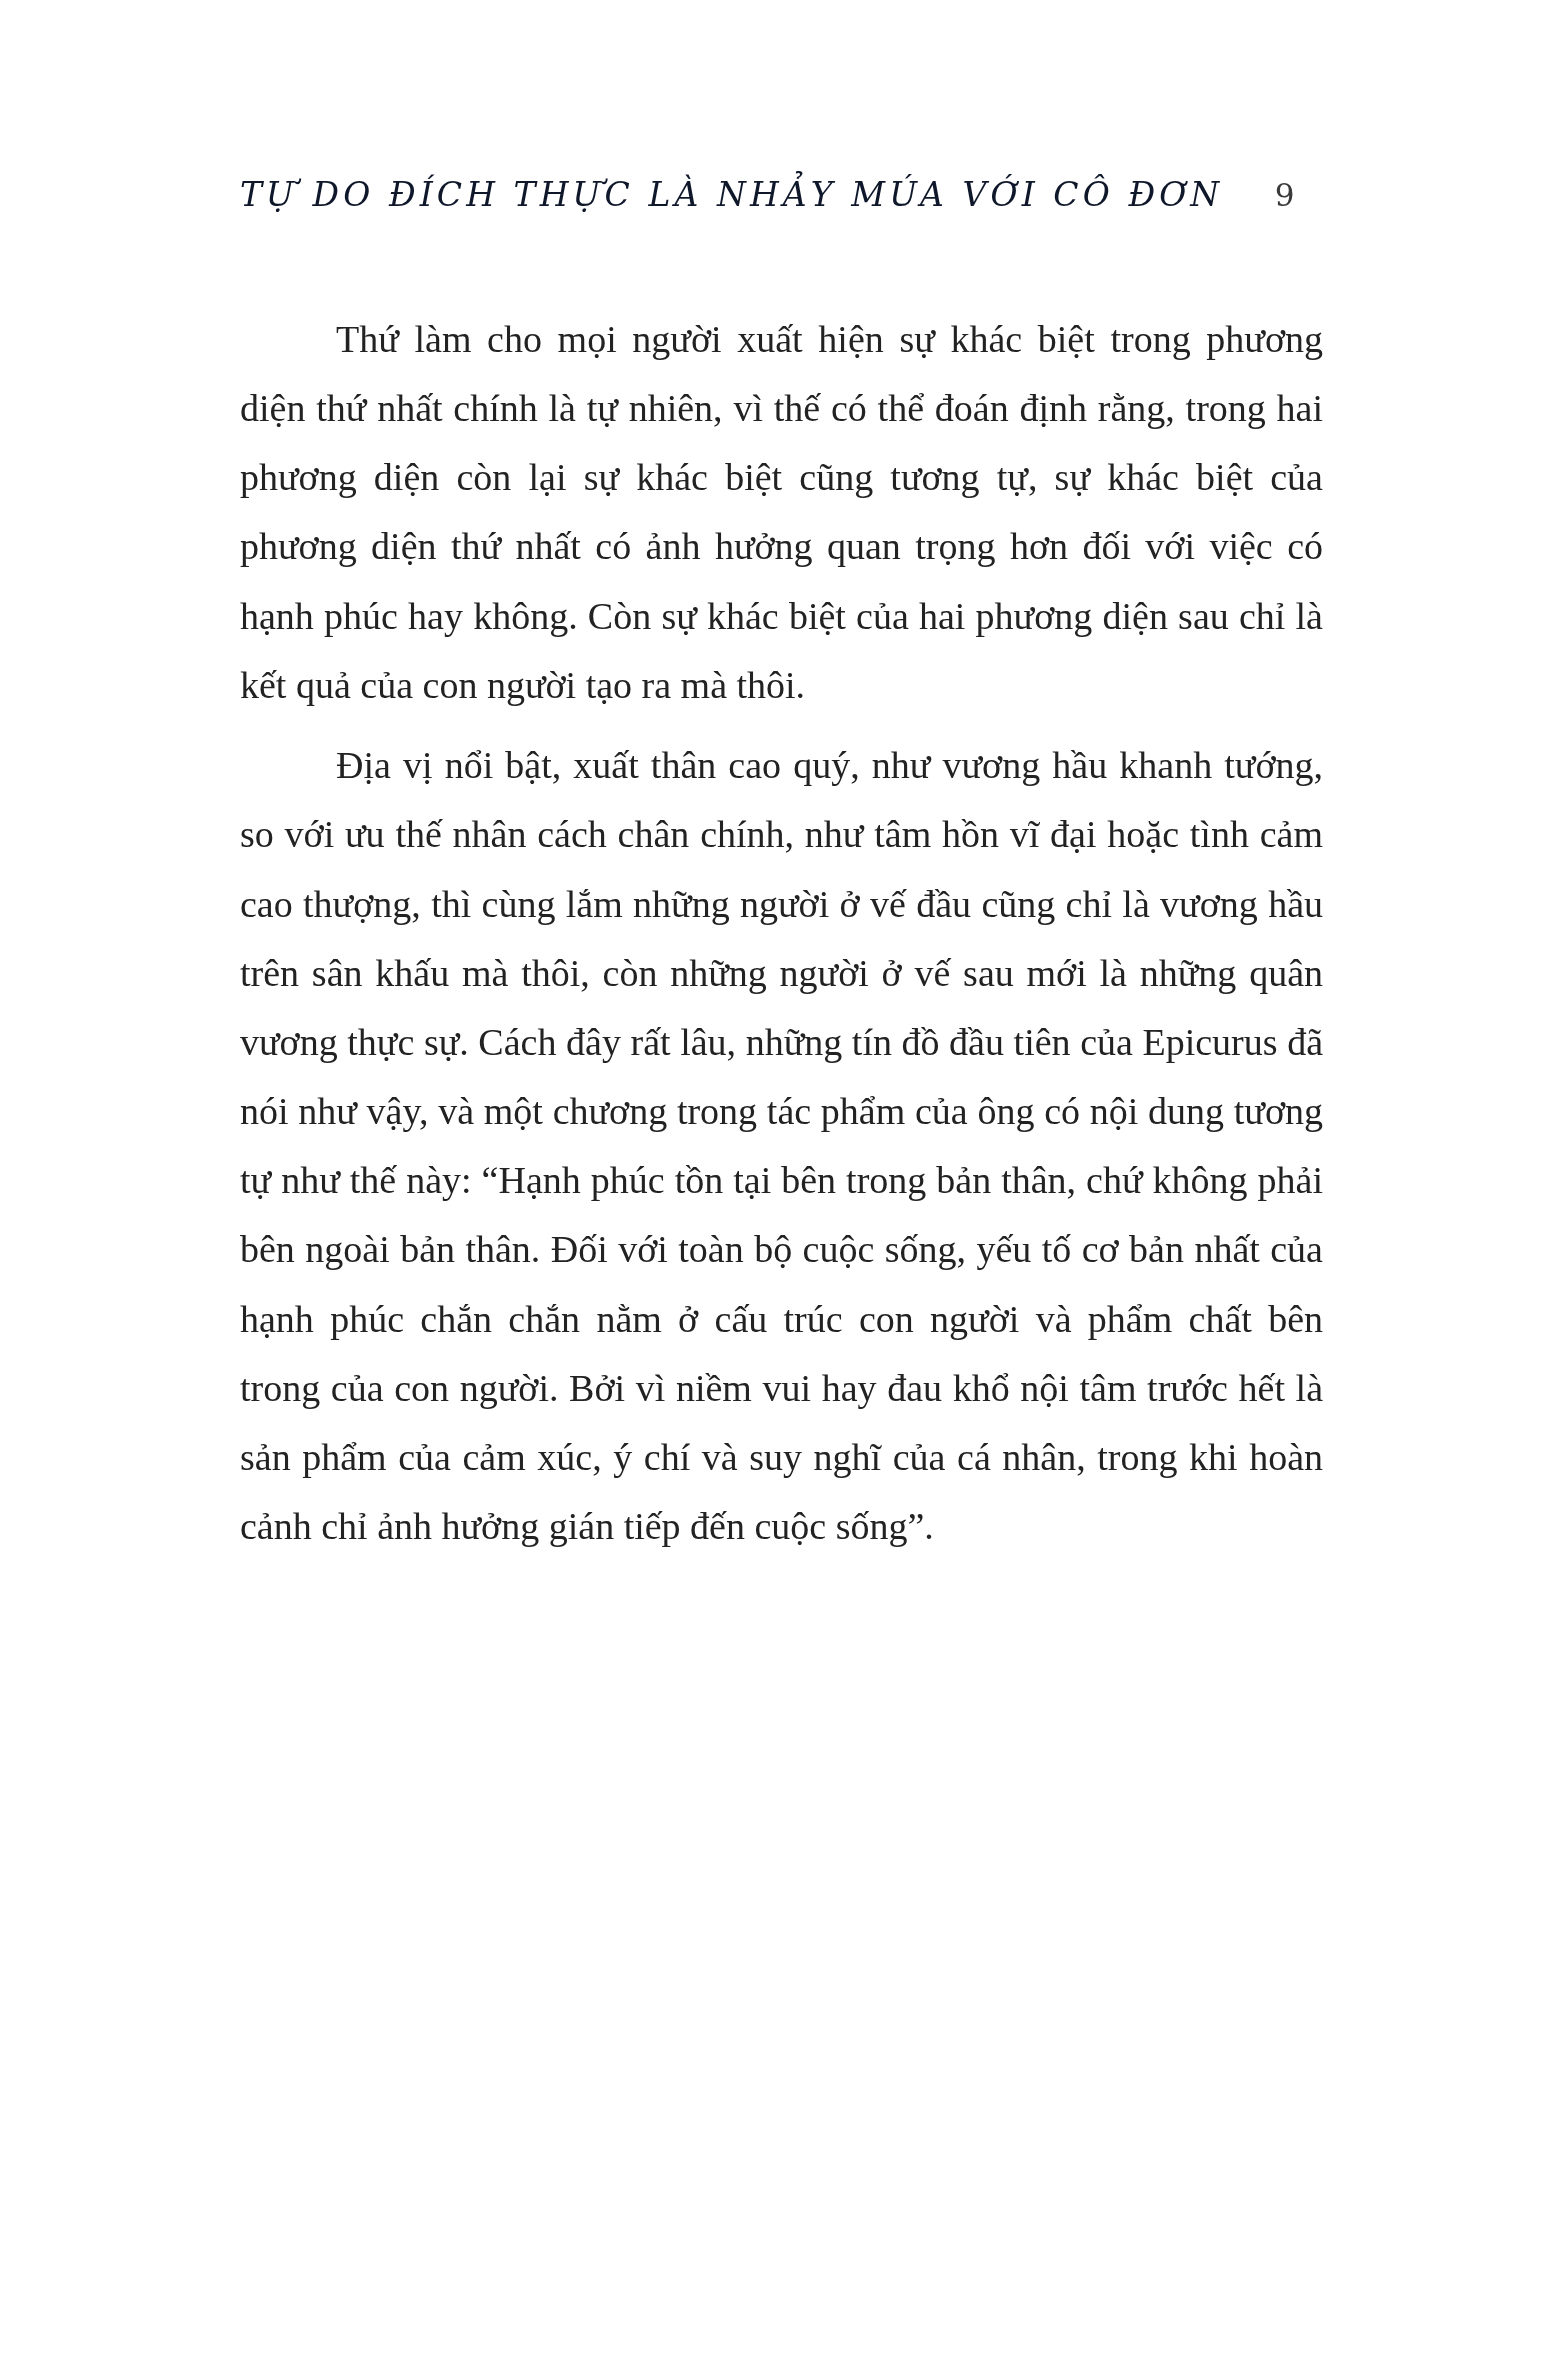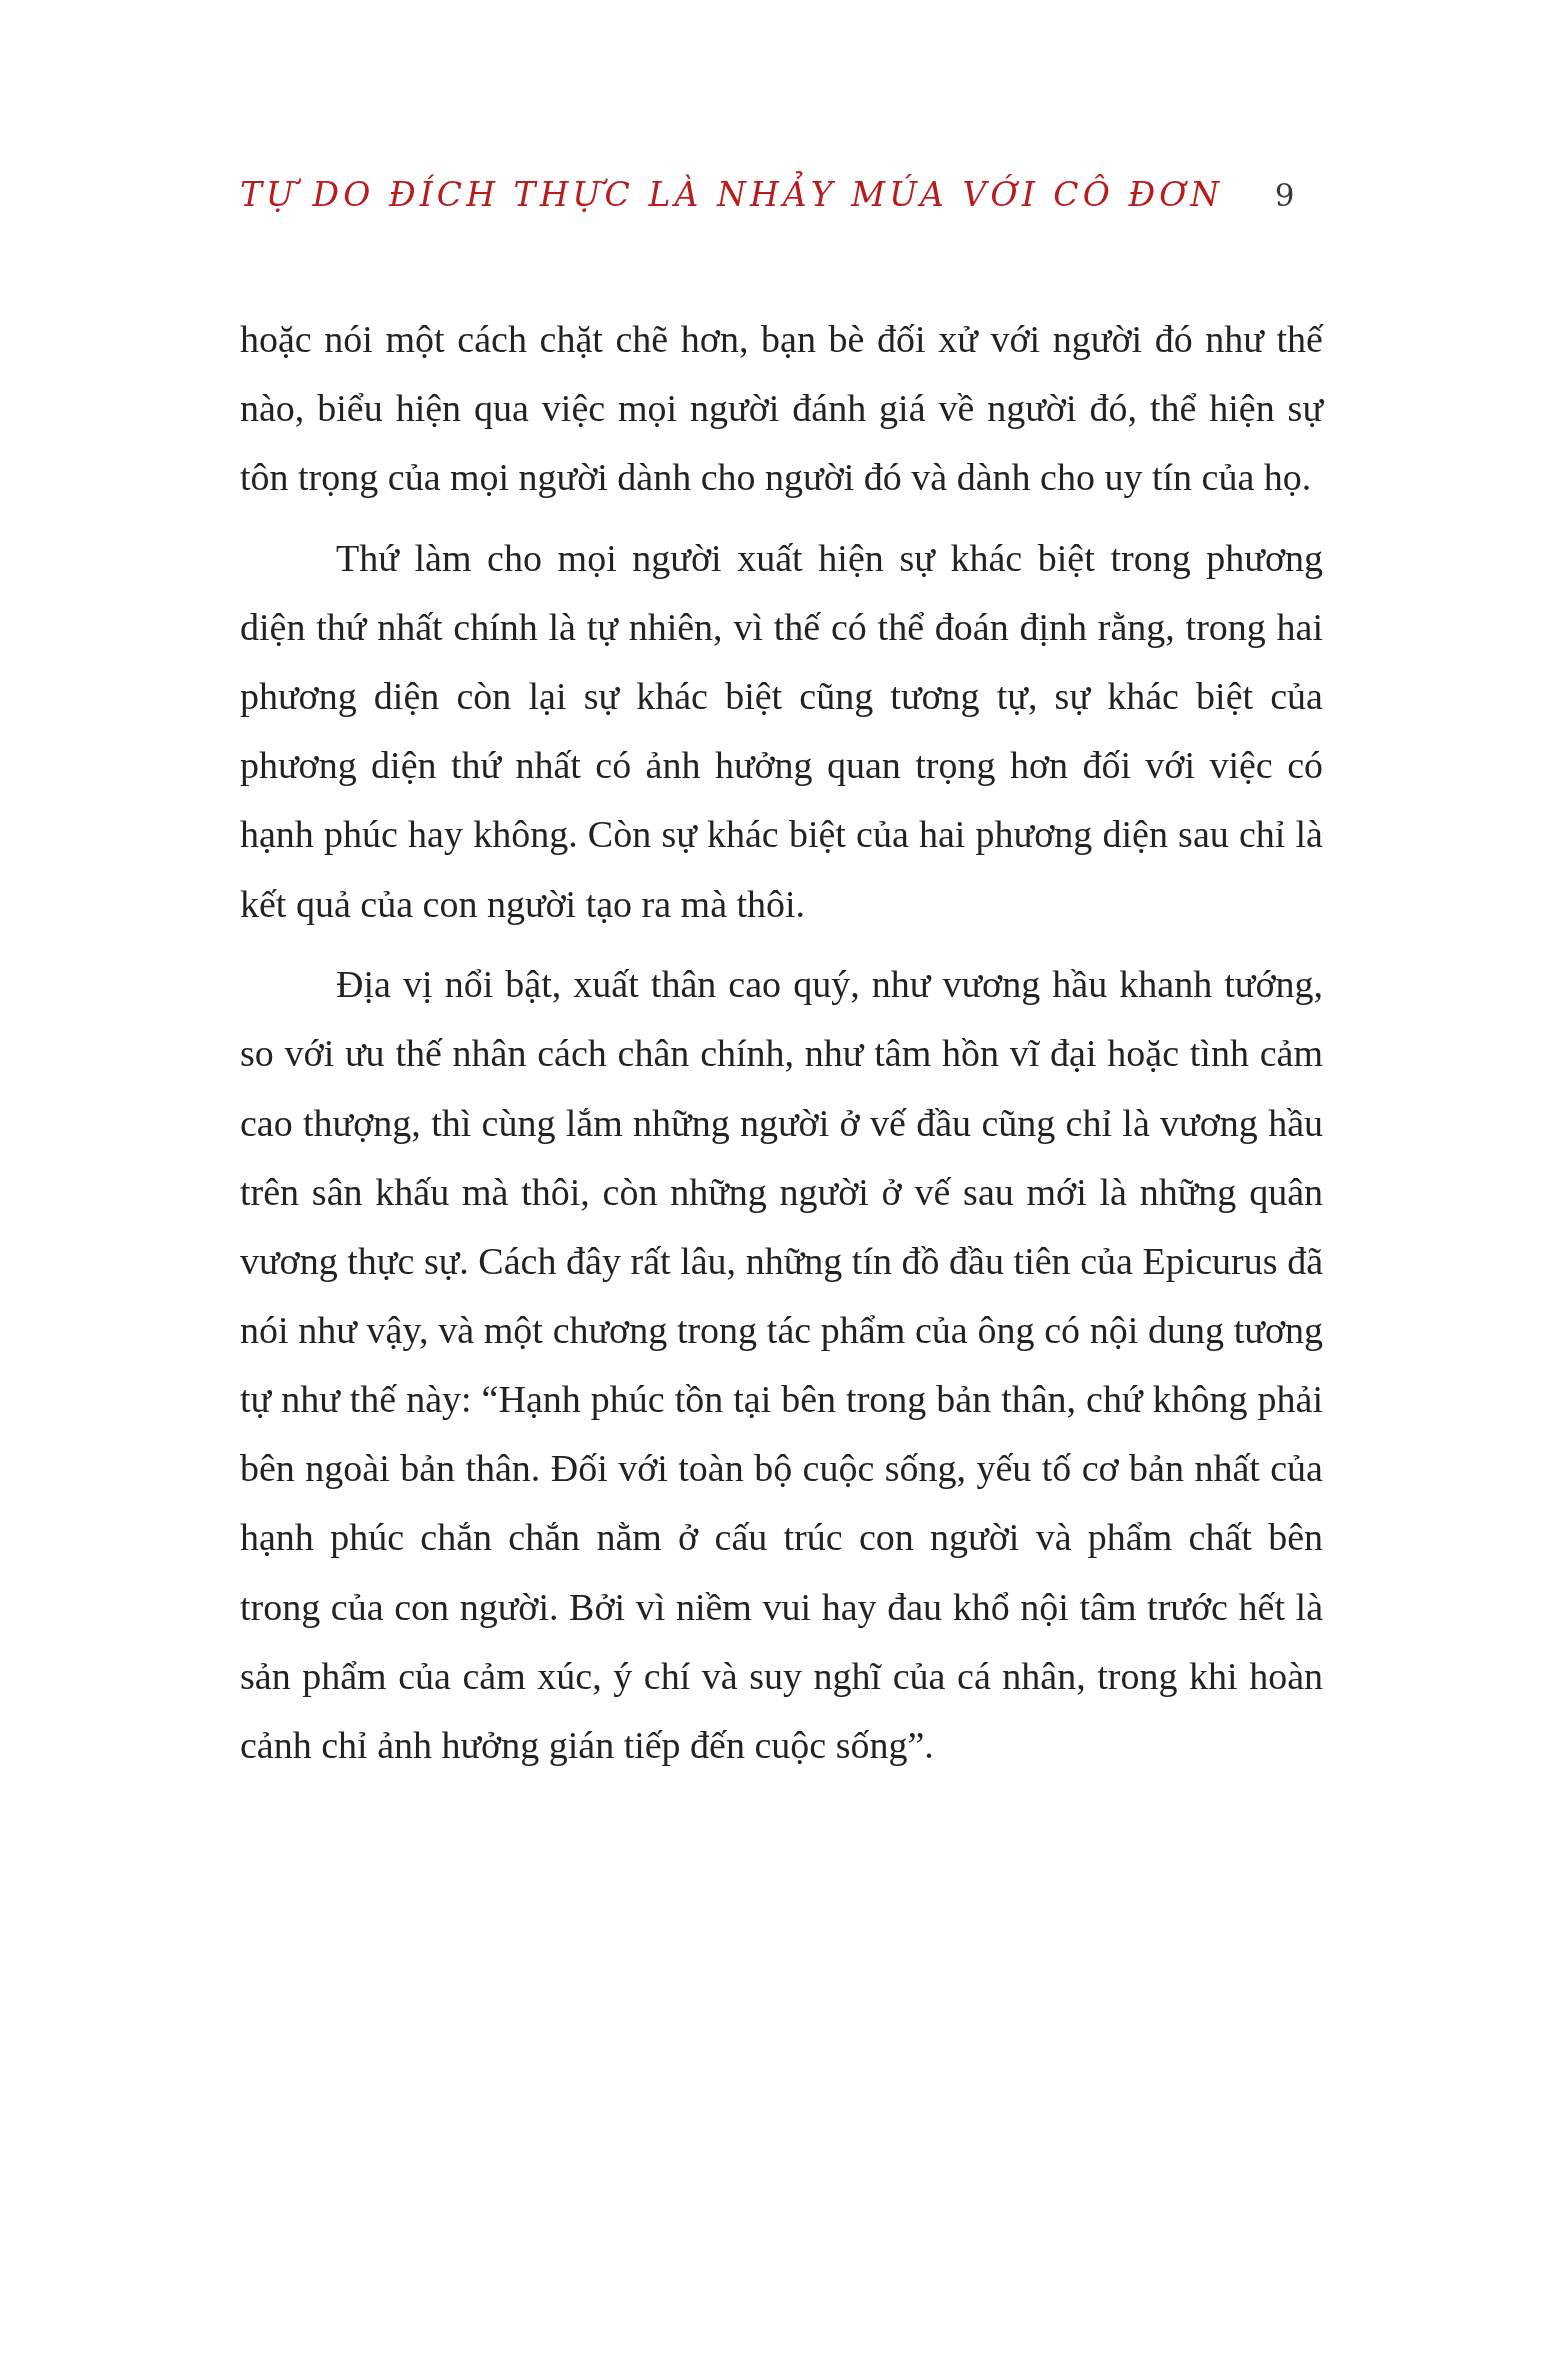--- a/index.html
+++ b/index.html
@@ -33,21 +33,21 @@
   .running-title {
     position: absolute;
     left: 0;
     right: 106px;
     top: 0;
     text-align: center;
     font-family: "DejaVu Serif", "Liberation Serif", serif;
     font-style: italic;
     font-size: 33px;
     letter-spacing: 4.1px;
-    color: #b91c1c;
+    color: #0f172a;
     white-space: nowrap;
   }
   .running-page-number {
     position: absolute;
     right: 28.5px;
     top: 1.6px;
     font-size: 31px;
     color: #3a3a3a;
     font-family: "DejaVu Serif", "Liberation Serif", serif;
   }
@@ -70,20 +70,19 @@
 
 <div class="page">
   <div class="content">
 
     <div class="running-header">
       <div class="running-title">TỰ DO ĐÍCH THỰC LÀ NHẢY MÚA VỚI CÔ ĐƠN</div>
       <div class="running-page-number">9</div>
     </div>
 
     <div class="body-text">
-      <p>hoặc nói một cách chặt chẽ hơn, bạn bè đối xử với người đó như thế nào, biểu hiện qua việc mọi người đánh giá về người đó, thể hiện sự tôn trọng của mọi người dành cho người đó và dành cho uy tín của họ.</p>
       <p class="indent">Thứ làm cho mọi người xuất hiện sự khác biệt trong phương diện thứ nhất chính là tự nhiên, vì thế có thể đoán định rằng, trong hai phương diện còn lại sự khác biệt cũng tương tự, sự khác biệt của phương diện thứ nhất có ảnh hưởng quan trọng hơn đối với việc có hạnh phúc hay không. Còn sự khác biệt của hai phương diện sau chỉ là kết quả của con người tạo ra mà thôi.</p>
       <p class="indent">Địa vị nổi bật, xuất thân cao quý, như vương hầu khanh tướng, so với ưu thế nhân cách chân chính, như tâm hồn vĩ đại hoặc tình cảm cao thượng, thì cùng lắm những người ở vế đầu cũng chỉ là vương hầu trên sân khấu mà thôi, còn những người ở vế sau mới là những quân vương thực sự. Cách đây rất lâu, những tín đồ đầu tiên của Epicurus đã nói như vậy, và một chương trong tác phẩm của ông có nội dung tương tự như thế này: “Hạnh phúc tồn tại bên trong bản thân, chứ không phải bên ngoài bản thân. Đối với toàn bộ cuộc sống, yếu tố cơ bản nhất của hạnh phúc chắn chắn nằm ở cấu trúc con người và phẩm chất bên trong của con người. Bởi vì niềm vui hay đau khổ nội tâm trước hết là sản phẩm của cảm xúc, ý chí và suy nghĩ của cá nhân, trong khi hoàn cảnh chỉ ảnh hưởng gián tiếp đến cuộc sống”.</p>
     </div>
 
   </div>
 </div>
 
 
 </body></html>

